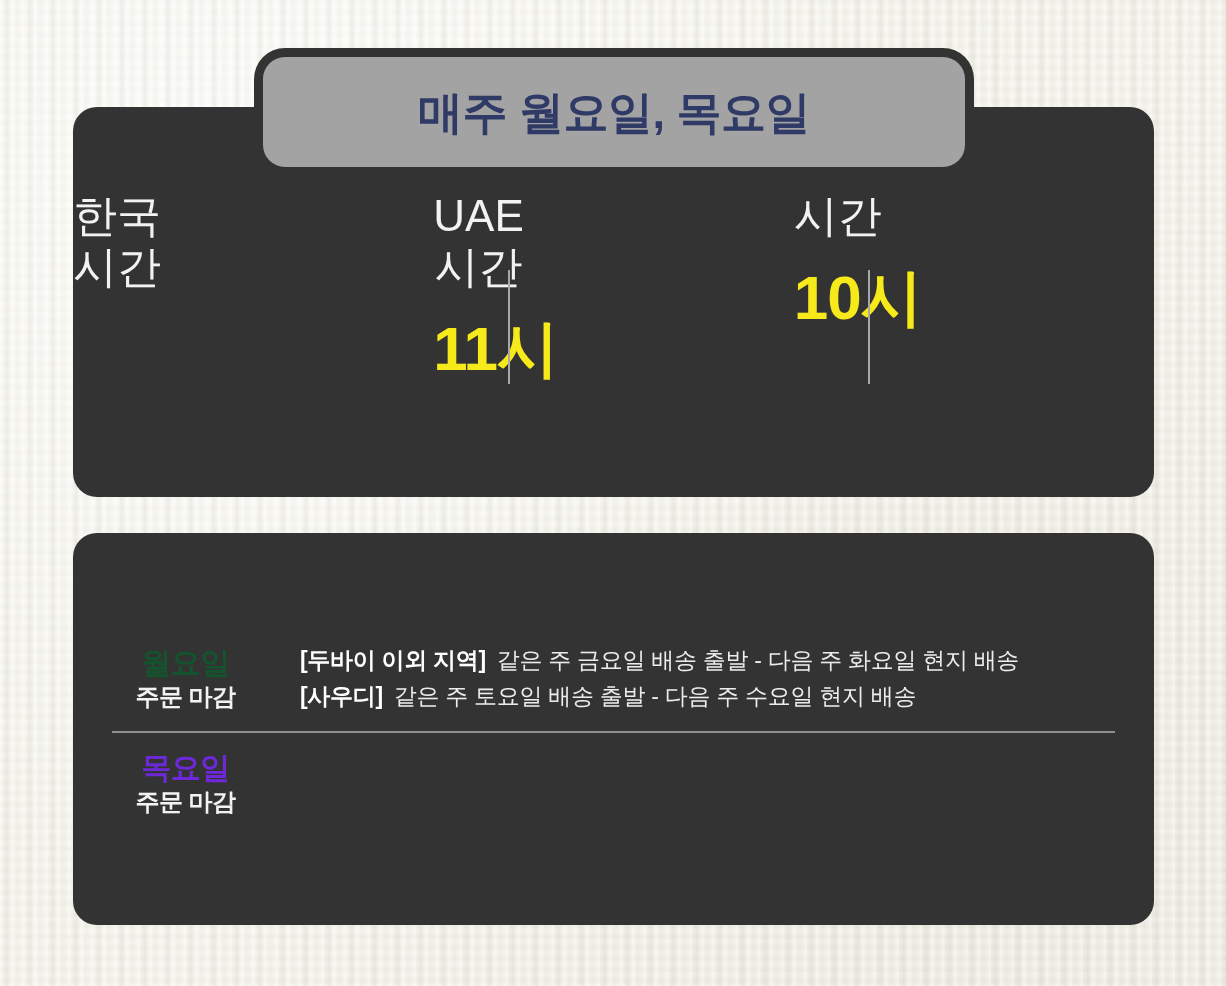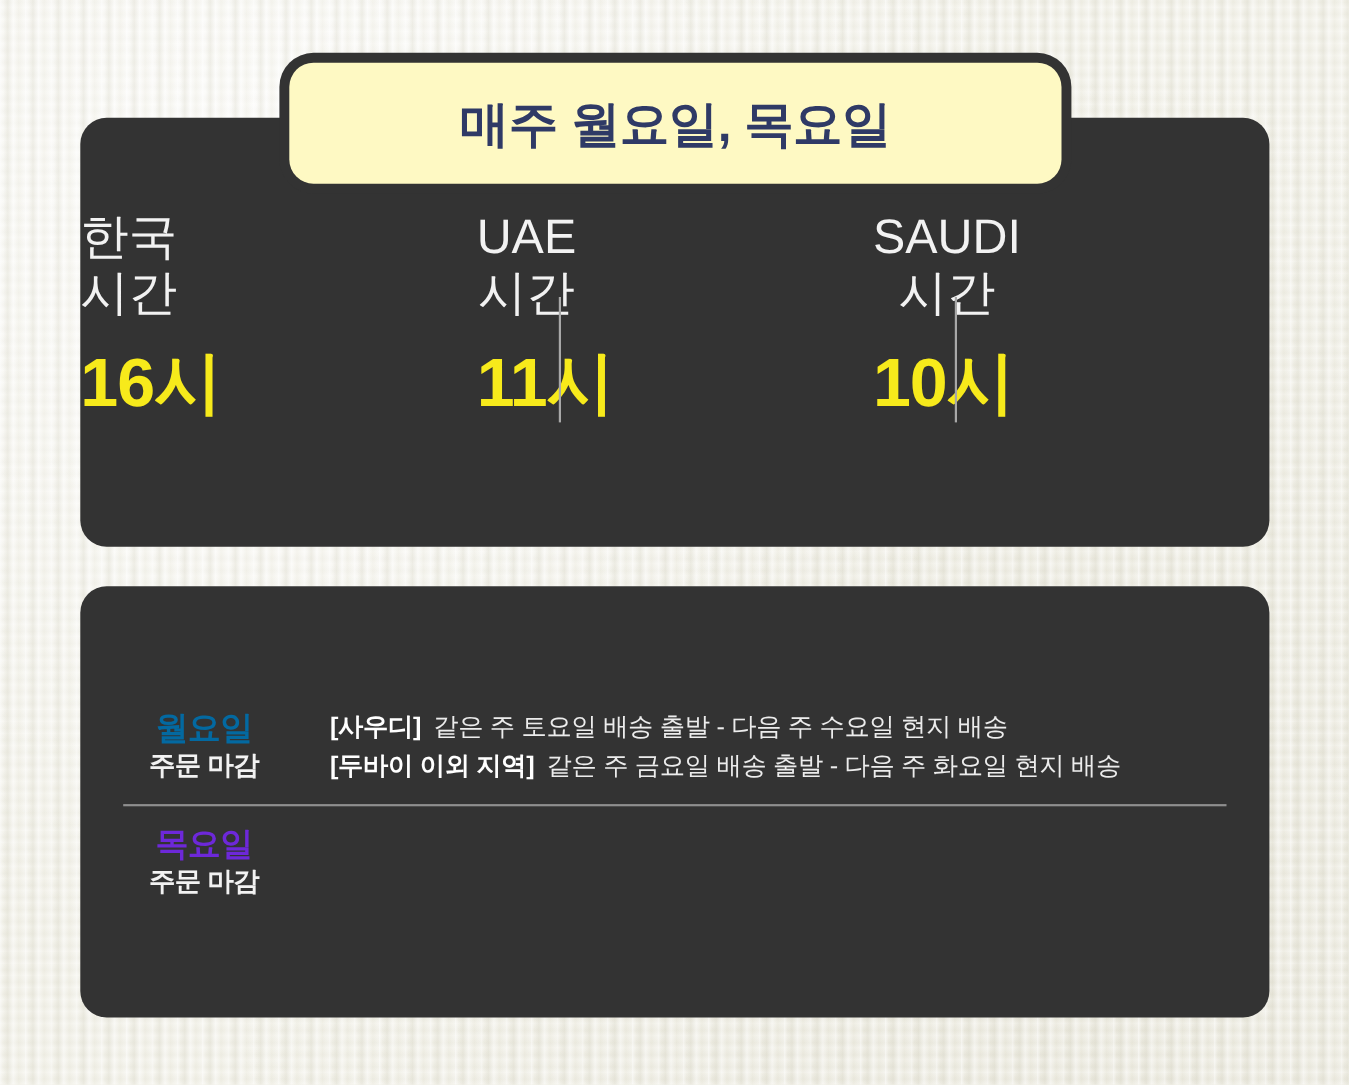--- a/index.html
+++ b/index.html
@@ -54,21 +54,21 @@
     width: 1081px;
     height: 390px;
   }
 
   #title-card {
     position: absolute;
     left: 263px;
     top: 57px;
     width: 702px;
     height: 110px;
-    background: #fef9c3;
+    background: #a3a3a3;
     border-radius: 22px;
     box-shadow: 0 0 0 9px #333333;
     display: flex;
     align-items: center;
     justify-content: center;
     z-index: 5;
   }
   #title-text {
     color: #2f3a66;
     font-size: 45px;
@@ -156,21 +156,21 @@
     flex: 0 0 225px;
     text-align: center;
     line-height: 1.22;
   }
   .sched-day {
     display: block;
     font-size: 30px;
     font-weight: bold;
     letter-spacing: -0.5px;
   }
-  .day-mon { color: #0369a1; }
+  .day-mon { color: #14532d; }
   .day-thu { color: #6d28d9; }
   .sched-cut {
     display: block;
     font-size: 24px;
     font-weight: bold;
     color: #f2f2f2;
     letter-spacing: -0.5px;
   }
   .sched-lines {
     flex: 1 1 auto;
@@ -210,58 +210,56 @@
     <span id="title-text">매주 월요일, 목요일</span>
   </div>
 
   <div id="time-row">
 
     <div class="time-col">
       <div class="time-region">
         <span>한국</span>
         <span class="line2">시간</span>
       </div>
-      <div class="time-value">16시</div>
     </div>
 
     <div class="time-col">
       <div class="time-region">
         <span>UAE</span>
         <span class="line2">시간</span>
       </div>
       <div class="time-value">11시</div>
     </div>
 
     <div class="time-col">
       <div class="time-region">
-        <span>SAUDI</span>
         <span class="line2">시간</span>
       </div>
       <div class="time-value">10시</div>
     </div>
 
     <div class="vdiv" id="vdiv-1"></div>
     <div class="vdiv" id="vdiv-2"></div>
   </div>
 
   <div id="bottom-panel" class="panel"></div>
 
   <div id="schedule">
 
     <div class="sched-row">
       <div class="sched-label">
         <span class="sched-day day-mon">월요일</span>
         <span class="sched-cut">주문 마감</span>
       </div>
       <div class="sched-lines">
         <div class="sched-line">
-          <span class="tag">[사우디]</span><span class="detail">같은 주 토요일 배송 출발 - 다음 주 수요일 현지 배송</span>
+          <span class="tag">[두바이 이외 지역]</span><span class="detail">같은 주 금요일 배송 출발 - 다음 주 화요일 현지 배송</span>
         </div>
         <div class="sched-line">
-          <span class="tag">[두바이 이외 지역]</span><span class="detail">같은 주 금요일 배송 출발 - 다음 주 화요일 현지 배송</span>
+          <span class="tag">[사우디]</span><span class="detail">같은 주 토요일 배송 출발 - 다음 주 수요일 현지 배송</span>
         </div>
       </div>
     </div>
 
     <div id="sched-divider"></div>
 
     <div class="sched-row">
       <div class="sched-label">
         <span class="sched-day day-thu">목요일</span>
         <span class="sched-cut">주문 마감</span>

